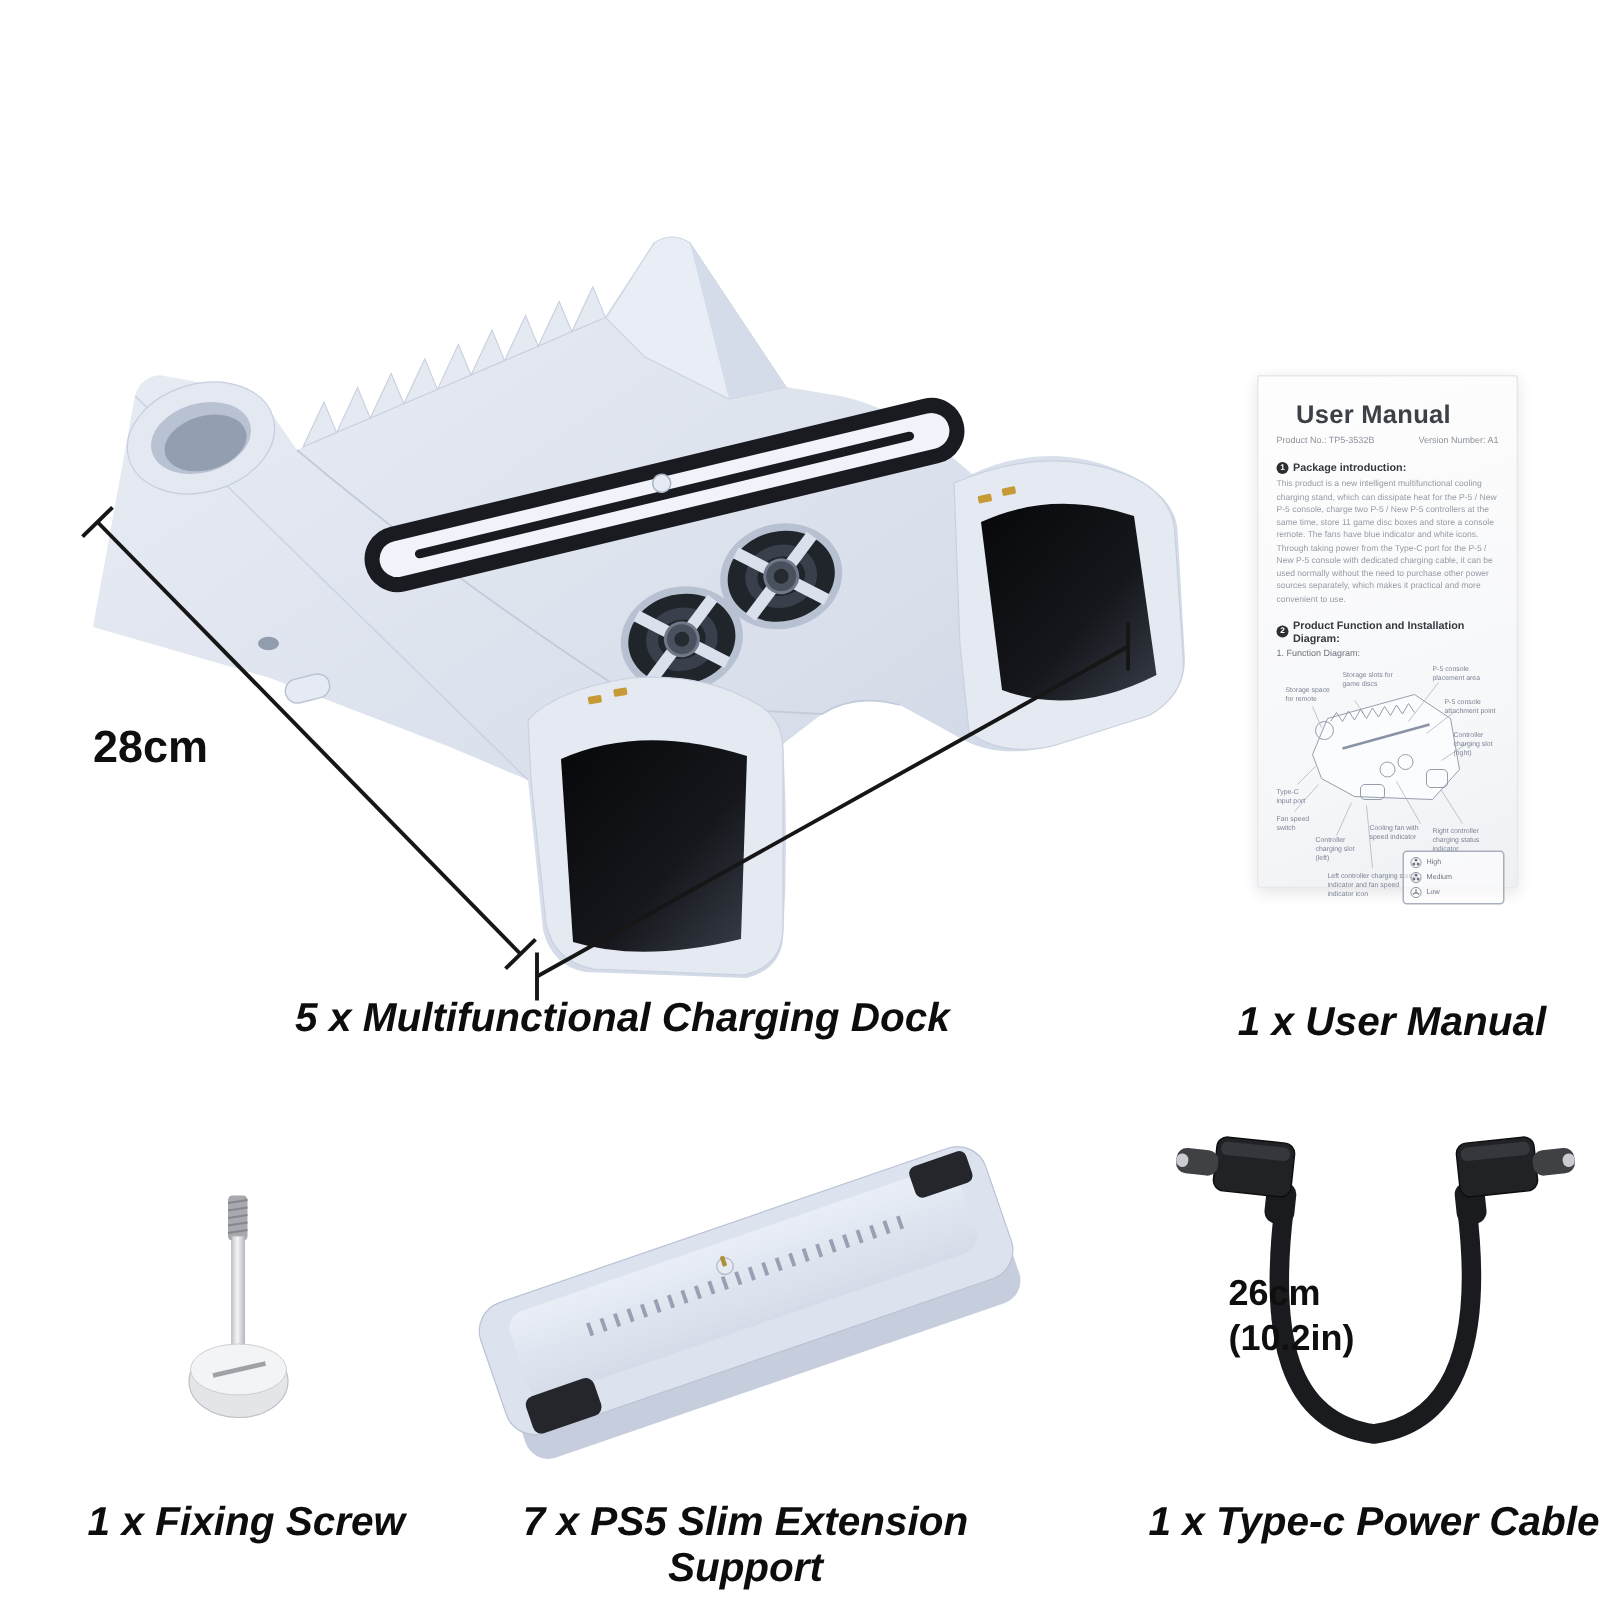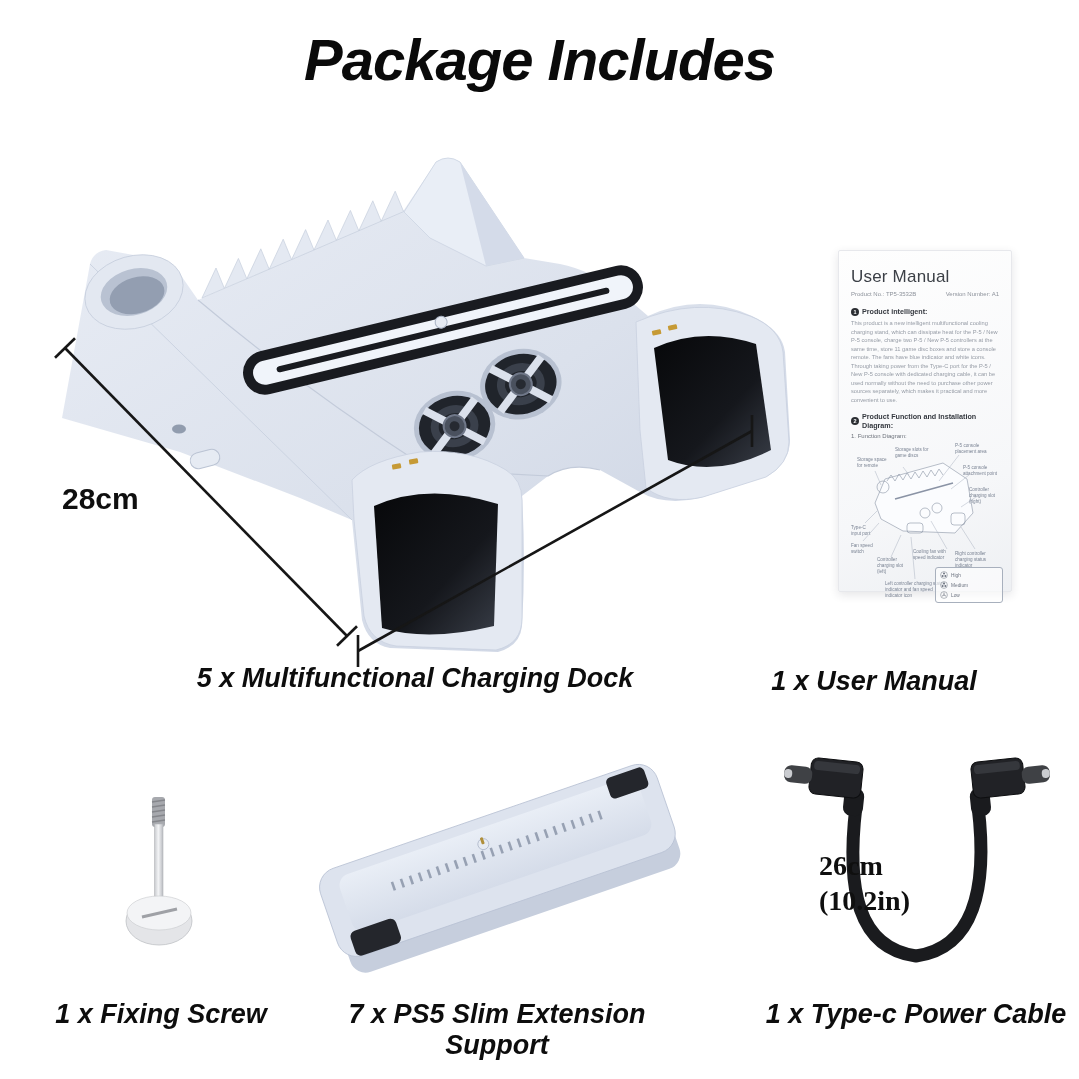--- a/index.html
+++ b/index.html
@@ -5,28 +5,28 @@
   html,body{margin:0;padding:0;background:#fff;}
   .page{position:relative;width:1079px;height:1079px;background:#ffffff;overflow:hidden;
         font-family:"Liberation Sans","DejaVu Sans",sans-serif;color:#111;}
   .abs{position:absolute;}
 
   .title{left:0;top:26px;width:1079px;text-align:center;
          font-size:58px;font-weight:800;font-style:italic;letter-spacing:-1px;color:#0a0a0a;}
 
   .item-label{font-style:italic;font-weight:700;font-size:27px;color:#0d0d0d;text-align:center;}
   .dim-label{font-weight:700;font-size:30px;line-height:1.25;color:#0f0f0f;}
-  .dim-label.small{font-size:28px;font-family:Liberation Serif, serif;}
+  .dim-label.small{font-size:24px;}
 
   
   .manual{left:838px;top:250px;width:174px;height:342px;box-sizing:border-box;
           background:linear-gradient(160deg,#fefefe 0%,#f6f7f9 70%,#eef0f3 100%);
           border:1px solid #e7e8ec;border-radius:2px;
           box-shadow:0 3px 10px rgba(40,45,60,.12);padding:16px 12px 8px 12px;}
-  .manual h1{margin:0 0 4px 0;font-size:17px;font-weight:400;color:#3c4047;letter-spacing:.2px;}
+  .manual h1{margin:0 0 4px 13px;font-size:17px;font-weight:700;color:#3c4047;letter-spacing:.2px;}
   .manual .meta{display:flex;justify-content:space-between;font-size:6px;color:#8d929b;margin-bottom:10px;}
   .sec{display:flex;align-items:center;gap:3px;font-size:7.2px;font-weight:700;color:#34383f;margin:4px 0 3px 0;}
   .snum{display:inline-flex;align-items:center;justify-content:center;width:8px;height:8px;border-radius:50%;
         background:#2b2e33;color:#fff;font-size:5.5px;font-weight:700;flex:0 0 8px;}
   .manual p.body{margin:0 0 8px 0;font-size:5.7px;line-height:1.5;color:#969ca6;}
   .manual .sub{font-size:6px;color:#6d727b;margin:0 0 2px 0;}
   .diagram{position:relative;width:150px;height:168px;}
   .dlab{position:absolute;font-size:4.6px;line-height:1.25;color:#7b8494;}
   .legend{position:absolute;right:-2px;bottom:6px;width:58px;border:0.6px solid #a8b0bd;border-radius:3px;
           padding:3px 4px;display:flex;flex-direction:column;gap:2px;background:rgba(255,255,255,.6);}
@@ -209,47 +209,46 @@
       <g transform="rotate(-6 998 778)">
         <rect x="968" y="786" width="20" height="28" rx="8" fill="#1a1b1e"></rect>
         <rect x="972" y="760" width="52" height="36" rx="7" fill="#212226" stroke="#0d0e10"></rect>
         <rect x="975" y="763" width="46" height="9" rx="4" fill="#35373c"></rect>
         <rect x="1022" y="770" width="28" height="17" rx="7" fill="#3f4145"></rect>
         <rect x="1042" y="774" width="8" height="9" rx="4" fill="#caccd0"></rect>
       </g>
     </g>
   </svg>
 
-  <div class="abs title">Package Includes</div>
 
   <div class="abs dim-label" style="left:62px;top:480px;width:180px;">
     <div>28cm</div>
   </div>
   <div class="abs dim-label" style="left:507px;top:543px;width:220px;">
   </div>
   <div class="abs dim-label small" style="left:819px;top:848px;width:200px;">
     <div>26cm</div>
     <div>(10.2in)</div>
   </div>
 
   <div class="abs item-label" style="left:115px;top:663px;width:600px;">5 x Multifunctional Charging Dock</div>
-  <div class="abs item-label" style="left:724px;top:666px;width:300px;">1 x User Manual</div>
-  <div class="abs item-label" style="left:36px;top:999px;width:250px;">1 x Fixing Screw</div>
+  <div class="abs item-label" style="left:778px;top:666px;width:300px;">1 x User Manual</div>
+  <div class="abs item-label" style="left:20px;top:999px;width:250px;text-align:right;">1 x Fixing Screw</div>
   <div class="abs item-label" style="left:297px;top:999px;width:400px;">7 x PS5 Slim Extension Support</div>
   <div class="abs item-label" style="left:736px;top:999px;width:360px;">1 x Type-c Power Cable</div>
 
   <div class="abs manual">
     <h1>User Manual</h1>
     <div class="meta">
       <span>Product No.: TP5-3532B</span>
       <span>Version Number: A1</span>
     </div>
     <div class="sec">
       <span class="snum">1</span>
-      <span>Product intelligent:</span>
+      <span>Package introduction:</span>
     </div>
     <p class="body">This product is a new intelligent multifunctional cooling charging stand, which can dissipate heat for the P-5 / New P-5 console, charge two P-5 / New P-5 controllers at the same time, store 11 game disc boxes and store a console remote. The fans have blue indicator and white icons. Through taking power from the Type-C port for the P-5 / New P-5 console with dedicated charging cable, it can be used normally without the need to purchase other power sources separately, which makes it practical and more convenient to use.</p>
     <div class="sec">
       <span class="snum">2</span>
       <span>Product Function and Installation Diagram:</span>
     </div>
     <div class="sub">1. Function Diagram:</div>
 
     <div class="diagram">
       <svg width="150" height="168" viewBox="0 0 150 168">

